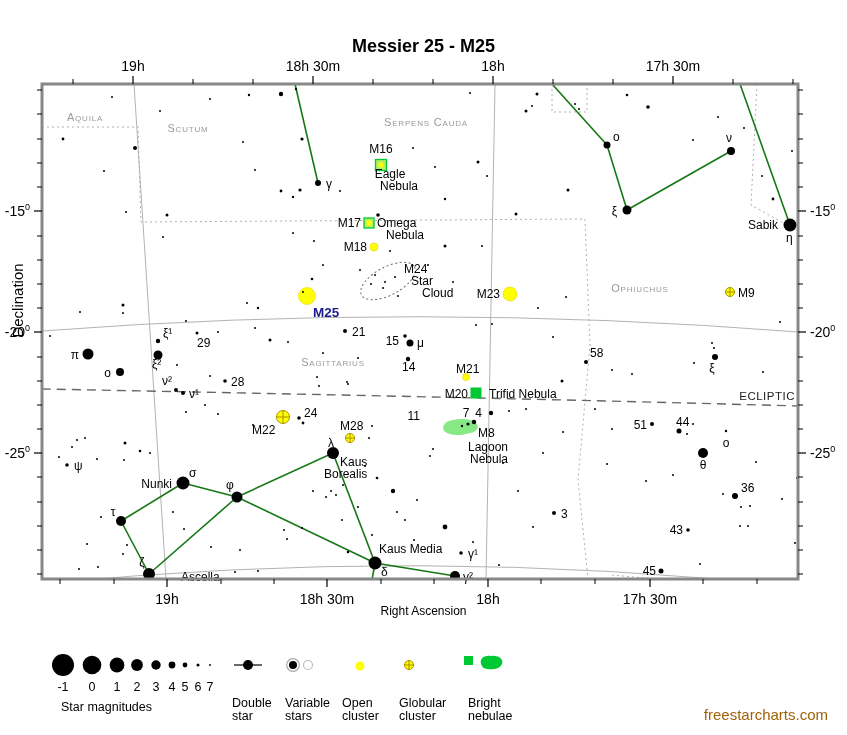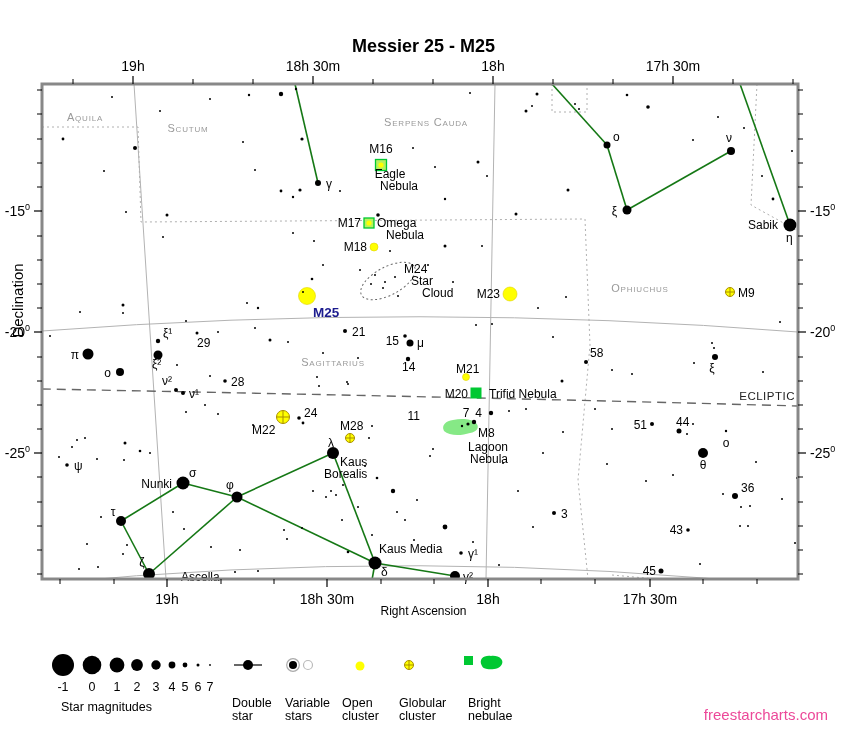--- a/index.html
+++ b/index.html
@@ -3,21 +3,21 @@
 <meta charset="utf-8">
 <style>
   html,body{margin:0;padding:0;background:#fff;}
   #wrap{position:relative;width:847px;height:735px;background:#fff;overflow:hidden;
         font-family:"Liberation Sans",sans-serif;}
   #title{position:absolute;top:36px;left:0;width:847px;text-align:center;
          font-size:18px;font-weight:bold;color:#000;}
   #ra-label{position:absolute;top:604px;left:0;width:847px;text-align:center;font-size:12px;color:#000;}
   #dec-label{position:absolute;left:-83px;top:292px;width:200px;text-align:center;
              transform:rotate(-90deg);font-size:15px;color:#000;}
-  #credit{position:absolute;right:19px;top:706px;font-size:15px;color:#ec4899;}
+  #credit{position:absolute;right:19px;top:706px;font-size:15px;color:#a16207;}
   svg{position:absolute;left:0;top:0;}
   text{font-family:"Liberation Sans",sans-serif;}
   .t{font-size:12px;fill:#000;}
   .const{font-size:11px;fill:#9a9a9a;font-variant:small-caps;letter-spacing:.8px;}
   .m25{font-size:13.5px;font-weight:bold;fill:#1b1b8e;}
   .ecl{font-size:11.5px;fill:#222;letter-spacing:.5px;}
   .tick{font-size:14px;fill:#000;}
   .leg{font-size:12.5px;fill:#000;}
 </style>
 </head>

